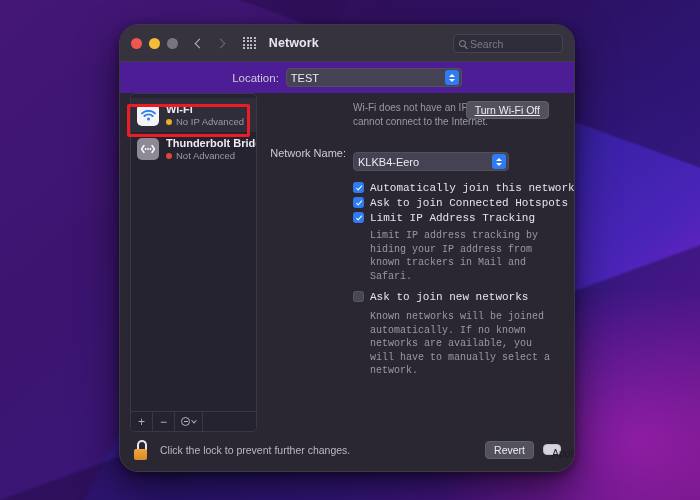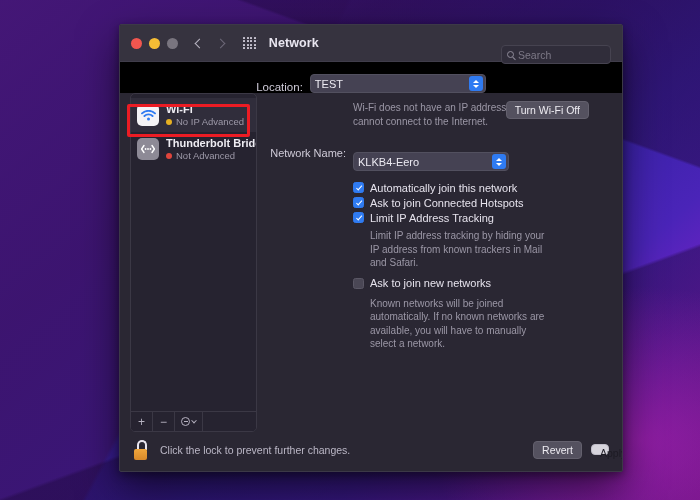--- a/index.html
+++ b/index.html
@@ -27,23 +27,23 @@
   .bg-band.b3 {
     background: linear-gradient(160deg, rgba(0,0,0,0) 66%, rgba(30,8,60,.45) 66.5%, rgba(25,6,55,.5) 100%);
   }
   .bg-band.b4 {
     background: radial-gradient(ellipse 300px 220px at 640px 440px, rgba(210,40,200,.45), rgba(0,0,0,0) 70%);
   }
 
   
   .window {
     position: absolute;
-    left: 119px; top: 24px; width: 504px; height: 448px;
+    left: 119px; top: 24px; width: 456px; height: 448px;
     background: #2a2733;
-    border-radius: 2px;
+    border-radius: 19px;
     border: 1px solid #3c3947;
     box-shadow: 0 18px 40px rgba(0,0,0,.55), 0 3px 10px rgba(0,0,0,.4);
     overflow: hidden;
     display: flex; flex-direction: column;
   }
 
   
   .titlebar {
     height: 37px; flex: 0 0 37px;
     background: #36333f;
@@ -76,43 +76,43 @@
   }
   .griddots i { display: block; width: 2px; height: 2px; background: #c3bfcc; border-radius: .5px; }
 
   .wintitle {
     margin-left: 13px;
     color: #e9e6f0; font-size: 12.5px; font-weight: bold;
     letter-spacing: .1px;
   }
 
   .searchbox {
-    position: absolute; right: 11px; top: 20px;
+    position: absolute; right: 11px; top: 9px;
     width: 110px; height: 19px;
     background: #302d3a;
     border: 1px solid #464350;
     border-radius: 4px;
     display: flex; align-items: center; padding: 0 5px; gap: 4px;
   }
   .searchbox .mag {
     width: 7px; height: 7px; border: 1.2px solid #8e8a99; border-radius: 50%;
     position: relative; flex: 0 0 auto;
   }
   .searchbox .mag::after {
     content: ""; position: absolute; right: -3px; bottom: -2px;
     width: 4px; height: 1.2px; background: #8e8a99; transform: rotate(45deg);
   }
   .searchbox .ph { color: #7d7987; font-size: 10.5px; }
 
   
   .locrow {
     flex: 0 0 31px;
-    display: flex; align-items: flex-end; justify-content: center;
+    display: flex; align-items: center; justify-content: center;
     gap: 7px;
-    background: #000000;
+    background: #4c1d95;
   }
   .loclabel { color: #cfcbd8; font-size: 11.5px; }
   .popup {
     width: 176px; height: 19px;
     background: #454253;
     border: 1px solid #52505f;
     border-radius: 4px;
     display: flex; align-items: center;
     padding: 8px 4px;
     position: relative;
@@ -208,27 +208,27 @@
   .btn {
     background: #54515f;
     border: 1px solid #63606d;
     border-radius: 4px;
     color: #eeecf2; font-size: 10.5px;
     padding: 2px 8px;
     white-space: nowrap;
   }
   .btn.light { background: #d7d4dd; border-color: #bfbcc8; color: #1d1b24; }
 
-  .turnoff { position: absolute; right: 23px; top: 8px; }
+  .turnoff { position: absolute; right: 15px; top: 8px; text-decoration: underline; }
 
   .helptext { color: #9b97a6; font-size: 10px; line-height: 1.35; }
 
   .popup.netname { width: 156px; margin-top: 6px; }
 
-  .checks { margin-top: 7px; padding-left: 85px; display: flex; flex-direction: column; }
+  .checks { margin-top: 7px; padding-left: 85px; display: flex; flex-direction: column; font-family: Liberation Mono, monospace; }
   .chkrow { display: flex; align-items: center; gap: 6px; padding: 1.5px 0; }
   .chk {
     width: 11px; height: 11px; border-radius: 2.5px; flex: 0 0 auto;
     display: flex; align-items: center; justify-content: center;
   }
   .chk.on { background: #2f7bf2; border: 1px solid #2f7bf2; }
   .chk.off { background: #4a4755; border: 1px solid #5a5765; }
   .chk .tick {
     width: 3px; height: 6px;
     border-right: 1.6px solid #fff; border-bottom: 1.6px solid #fff;

